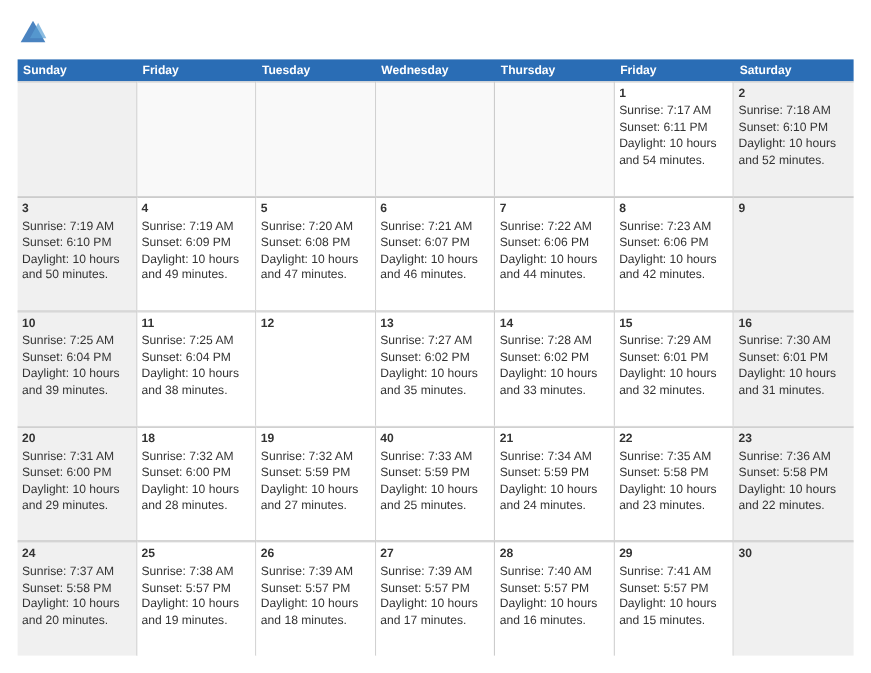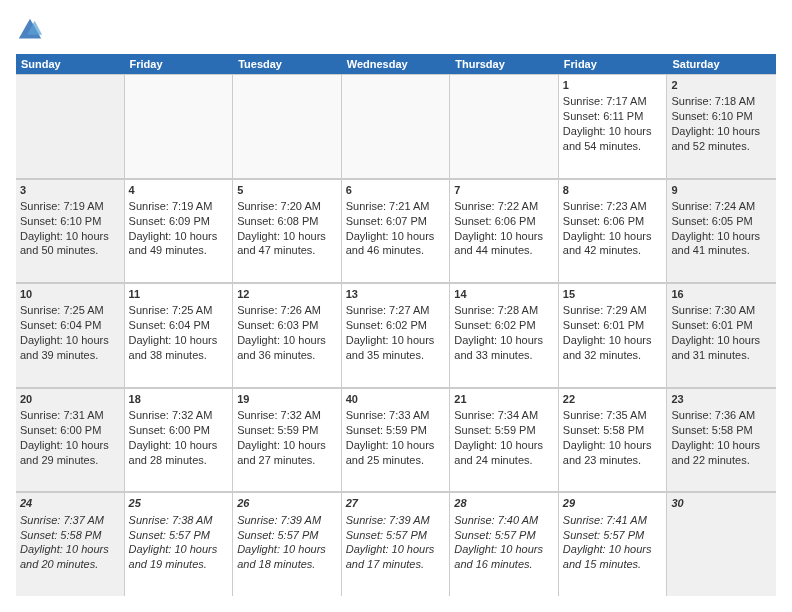--- a/index.html
+++ b/index.html
@@ -74,21 +74,20 @@
       flex: 1;
     }
     .cal-row {
       display: grid;
       grid-template-columns: repeat(7, 1fr);
       flex: 1;
       border-bottom: 1px solid #ccc;
     }
     .cal-row:last-child {
       border-bottom: none;
-      font-style: italic;
     }
     .cal-cell {
       border-right: 1px solid #ccc;
       border-top: 1px solid #ccc;
       padding: 3px 4px;
       font-size: 9px;
       color: #333;
       line-height: 1.3;
       vertical-align: top;
       min-height: 80px;
@@ -184,35 +183,33 @@
           <div class="cal-cell">
             <span class="day-num">7</span>
             <div class="cell-text">Sunrise: 7:22 AM<br>Sunset: 6:06 PM<br>Daylight: 10 hours and 44 minutes.</div>
           </div>
           <div class="cal-cell">
             <span class="day-num">8</span>
             <div class="cell-text">Sunrise: 7:23 AM<br>Sunset: 6:06 PM<br>Daylight: 10 hours and 42 minutes.</div>
           </div>
           <div class="cal-cell shaded">
             <span class="day-num">9</span>
-            <div class="cell-text">Sunrise: 7:24 AM<br>Sunset: 6:05 PM<br>Daylight: 10 hours and 41 minutes.</div>
           </div>
         </div>
         <div class="cal-row">
           <div class="cal-cell shaded">
             <span class="day-num">10</span>
             <div class="cell-text">Sunrise: 7:25 AM<br>Sunset: 6:04 PM<br>Daylight: 10 hours and 39 minutes.</div>
           </div>
           <div class="cal-cell">
             <span class="day-num">11</span>
             <div class="cell-text">Sunrise: 7:25 AM<br>Sunset: 6:04 PM<br>Daylight: 10 hours and 38 minutes.</div>
           </div>
           <div class="cal-cell">
             <span class="day-num">12</span>
-            <div class="cell-text">Sunrise: 7:26 AM<br>Sunset: 6:03 PM<br>Daylight: 10 hours and 36 minutes.</div>
           </div>
           <div class="cal-cell">
             <span class="day-num">13</span>
             <div class="cell-text">Sunrise: 7:27 AM<br>Sunset: 6:02 PM<br>Daylight: 10 hours and 35 minutes.</div>
           </div>
           <div class="cal-cell">
             <span class="day-num">14</span>
             <div class="cell-text">Sunrise: 7:28 AM<br>Sunset: 6:02 PM<br>Daylight: 10 hours and 33 minutes.</div>
           </div>
           <div class="cal-cell">

